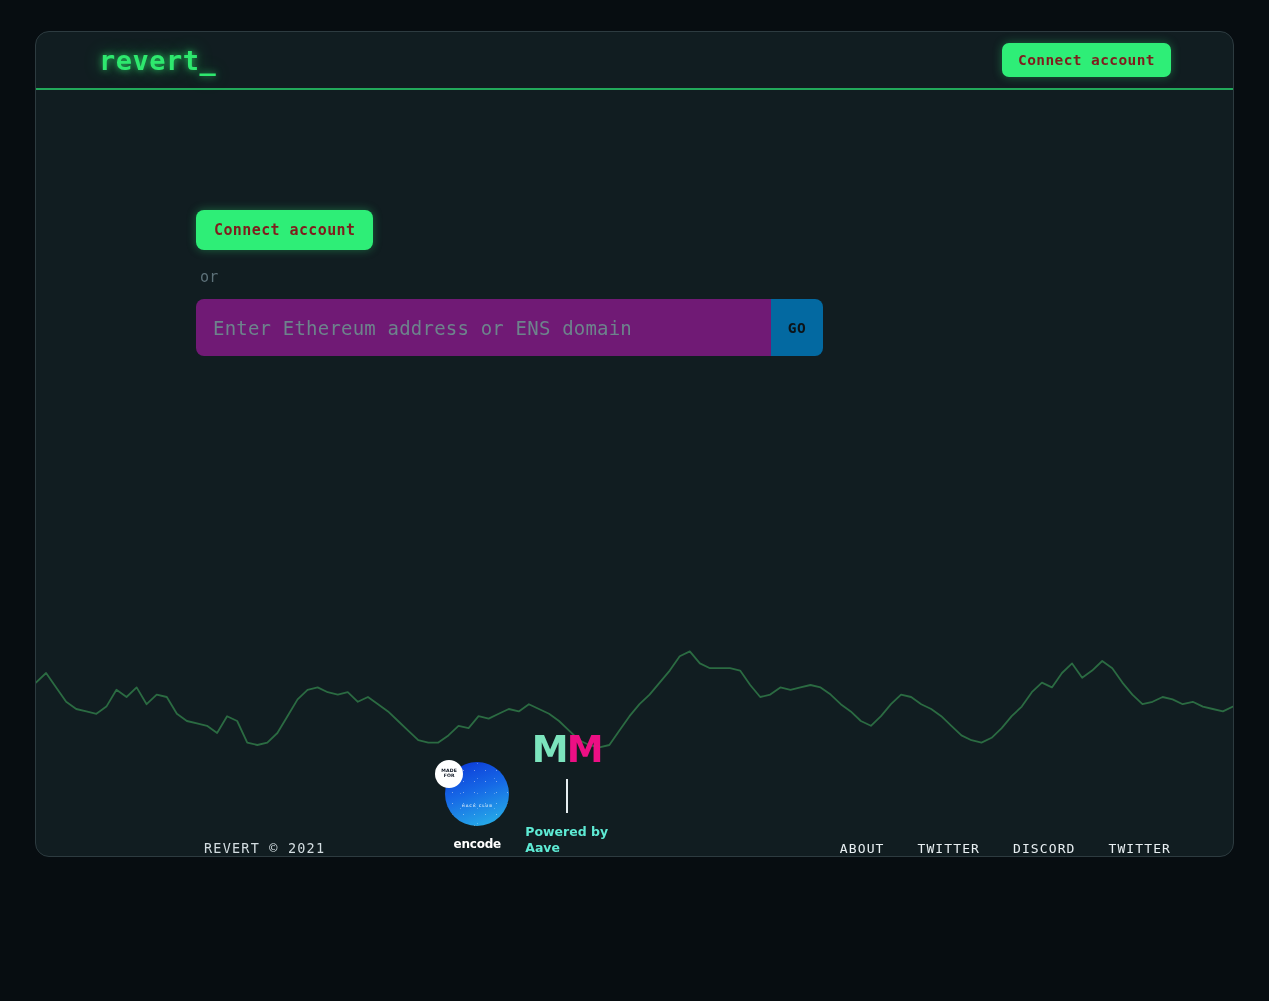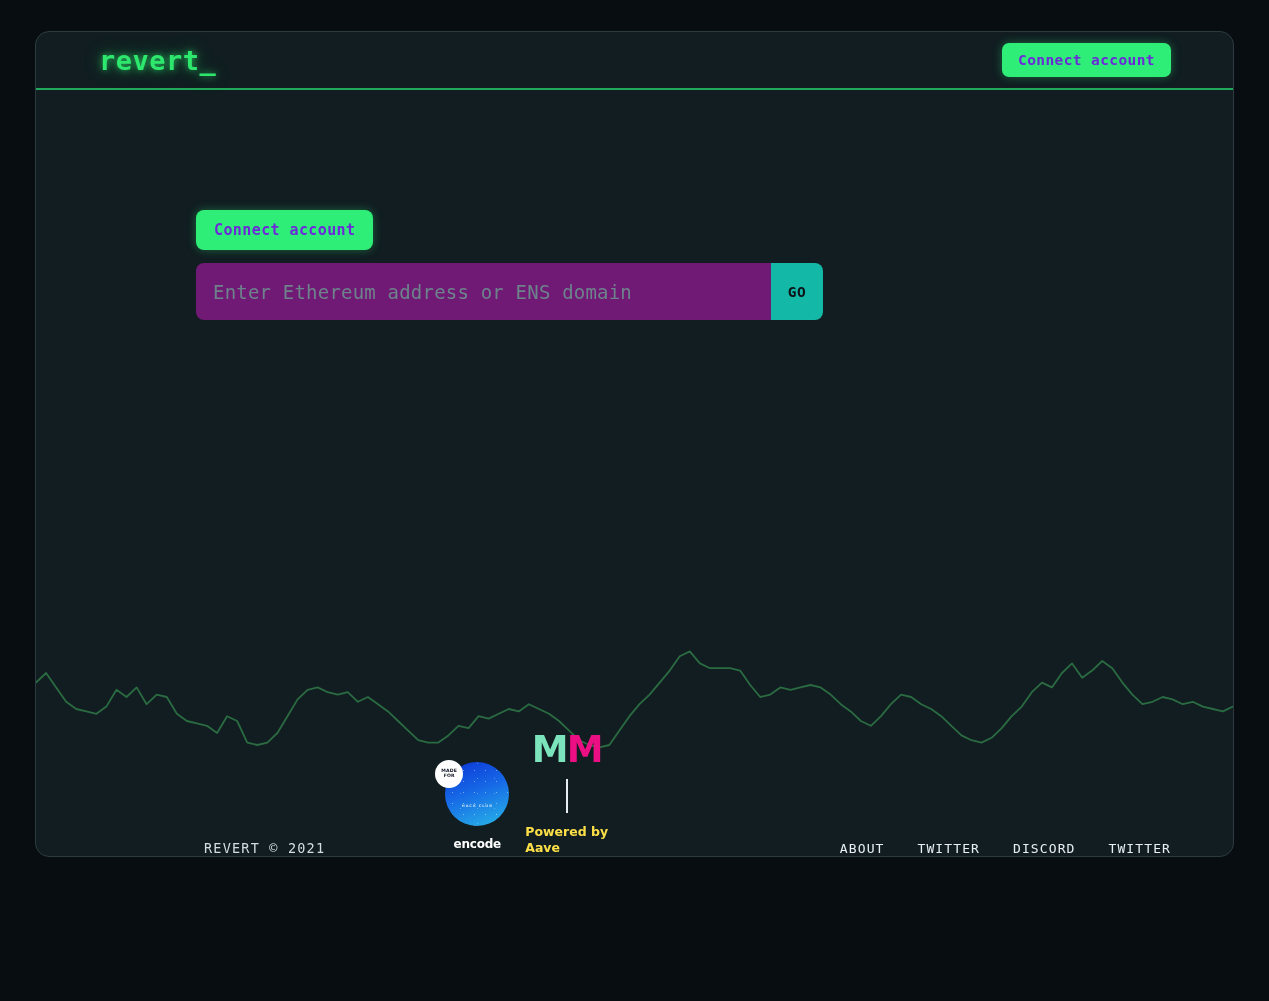--- a/index.html
+++ b/index.html
@@ -50,21 +50,21 @@
     font-weight: 700;
     letter-spacing: 0.5px;
     color: #2ee86e;
     text-shadow: 0 0 7px rgba(46,232,110,0.75), 0 0 18px rgba(46,232,110,0.45);
     user-select: none;
     line-height: 1;
   }
 
   .btn-green {
     background: #2eee77;
-    color: #6d28d9;
+    color: #7f1d1d;
     border: none;
     border-radius: 7px;
     font-family: "DejaVu Sans Mono", "Liberation Mono", monospace;
     font-size: 14.5px;
     font-weight: 700;
     letter-spacing: 0.4px;
     padding: 10px 17px;
     cursor: pointer;
     box-shadow: 0 0 10px rgba(46,238,119,0.35);
   }
@@ -114,21 +114,21 @@
     font-family: "DejaVu Sans Mono", "Liberation Mono", monospace;
     font-size: 19px;
     letter-spacing: 0.2px;
     padding: 0 17px;
     outline: none;
   }
   .addr-input::placeholder { color: #6d838c; opacity: 1; }
 
   .go-btn {
     width: 52px;
-    background: #14b8a6;
+    background: #0369a1;
     color: #0d1317;
     border: none;
     border-radius: 0 8px 8px 0;
     font-family: "DejaVu Sans Mono", "Liberation Mono", monospace;
     font-size: 14.5px;
     font-weight: 700;
     letter-spacing: 0.4px;
     cursor: pointer;
   }
 
@@ -257,21 +257,21 @@
   .mm-b { color: #ec0f84; }
   .mm-divider {
     width: 2px;
     height: 34px;
     background: #e6eef1;
   }
   .mm-caption {
     font-family: "DejaVu Sans", "Liberation Sans", sans-serif;
     font-size: 12.5px;
     font-weight: 700;
-    color: #fde047;
+    color: #5eead4;
     line-height: 1.28;
   }
 
   .footer-links {
     margin-left: auto;
     display: flex;
     gap: 33px;
   }
   .footer-links a {
     color: #e8eff2;
@@ -292,20 +292,21 @@
     <div class="header">
       <div class="logo">revert_</div>
       <button class="btn-green">Connect account</button>
     </div>
 
     <div class="body-area">
 
       <div class="connect-block">
         <button class="btn-green main-connect">Connect account</button>
 
+        <div class="or-text">or</div>
 
         <div class="search-row">
           <input class="addr-input" type="text" placeholder="Enter Ethereum address or ENS domain" style="">
           <button class="go-btn">GO</button>
         </div>
       </div>
 
       <div class="spark-wrap">
         <svg viewBox="0 0 1199 120" preserveAspectRatio="none">
           <polyline id="spark-path" fill="none" stroke="#2b6b42" stroke-width="1.8" stroke-linejoin="round" stroke-linecap="round" points="0.0,45.6 10.1,36.0 20.2,50.4 30.2,64.8 40.3,72.0 50.4,74.4 60.5,76.8 70.5,69.6 80.6,52.8 90.7,60.0 100.8,50.4 110.8,67.2 120.9,57.6 131.0,60.0 141.1,76.8 151.1,84.0 161.2,86.4 171.3,88.8 181.4,96.0 191.4,79.2 201.5,84.0 211.6,105.6 221.7,108.0 231.7,105.6 241.8,96.0 251.9,79.2 262.0,62.4 272.0,52.8 282.1,50.4 292.2,55.2 302.3,57.6 312.3,55.2 322.4,64.8 332.5,60.0 342.6,67.2 352.6,74.4 362.7,84.0 372.8,93.6 382.9,103.2 392.9,105.6 403.0,105.6 413.1,98.4 423.2,88.8 433.3,91.2 443.3,79.2 453.4,81.6 463.5,76.8 473.6,72.0 483.6,74.4 493.7,67.2 503.8,72.0 513.9,76.8 523.9,84.0 534.0,93.6 544.1,103.2 554.2,108.0 564.2,110.4 574.3,108.0 584.4,93.6 594.5,79.2 604.5,67.2 614.6,57.6 624.7,45.6 634.8,33.6 644.8,19.2 654.9,14.4 665.0,26.4 675.1,31.2 685.1,31.2 695.2,31.2 705.3,33.6 715.4,48.0 725.4,60.0 735.5,57.6 745.6,50.4 755.7,52.8 765.7,50.4 775.8,48.0 785.9,50.4 796.0,57.6 806.1,67.2 816.1,74.4 826.2,84.0 836.3,88.8 846.4,79.2 856.4,67.2 866.5,57.6 876.6,60.0 886.7,67.2 896.7,72.0 906.8,79.2 916.9,88.8 927.0,98.4 937.0,103.2 947.1,105.6 957.2,100.8 967.3,91.2 977.3,79.2 987.4,69.6 997.5,55.2 1007.6,45.6 1017.6,50.4 1027.7,36.0 1037.8,26.4 1047.9,40.8 1057.9,33.6 1068.0,24.0 1078.1,31.2 1088.2,45.6 1098.2,57.6 1108.3,67.2 1118.4,64.8 1128.5,60.0 1138.5,62.4 1148.6,67.2 1158.7,64.8 1168.8,69.6 1178.8,72.0 1188.9,74.4 1199.0,69.6"></polyline>

